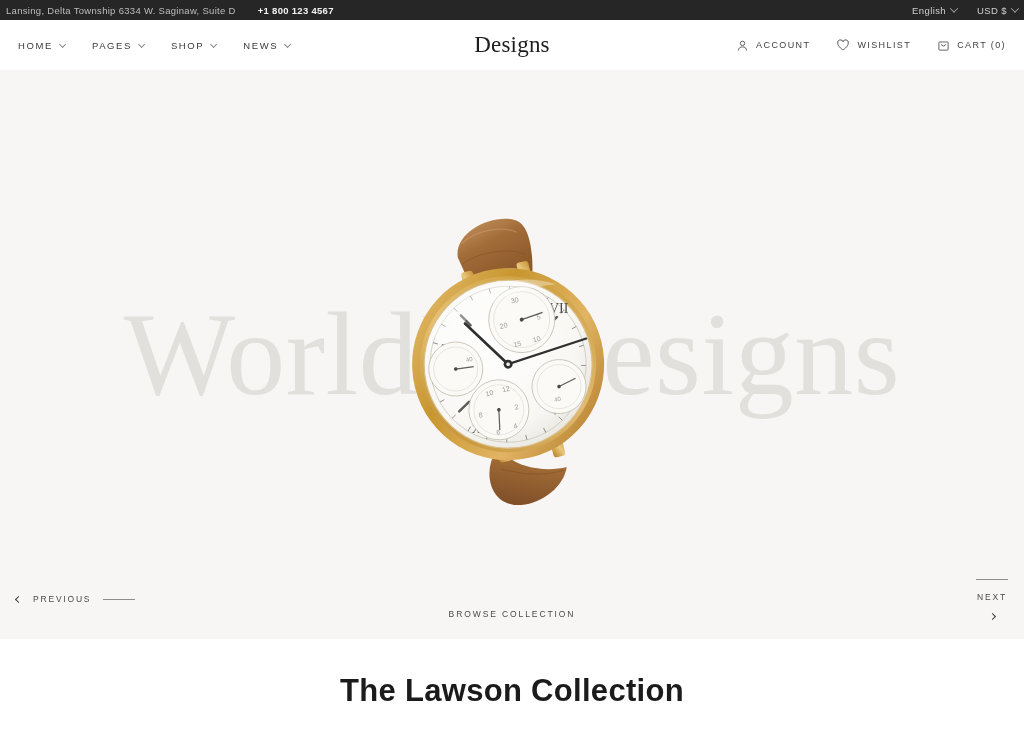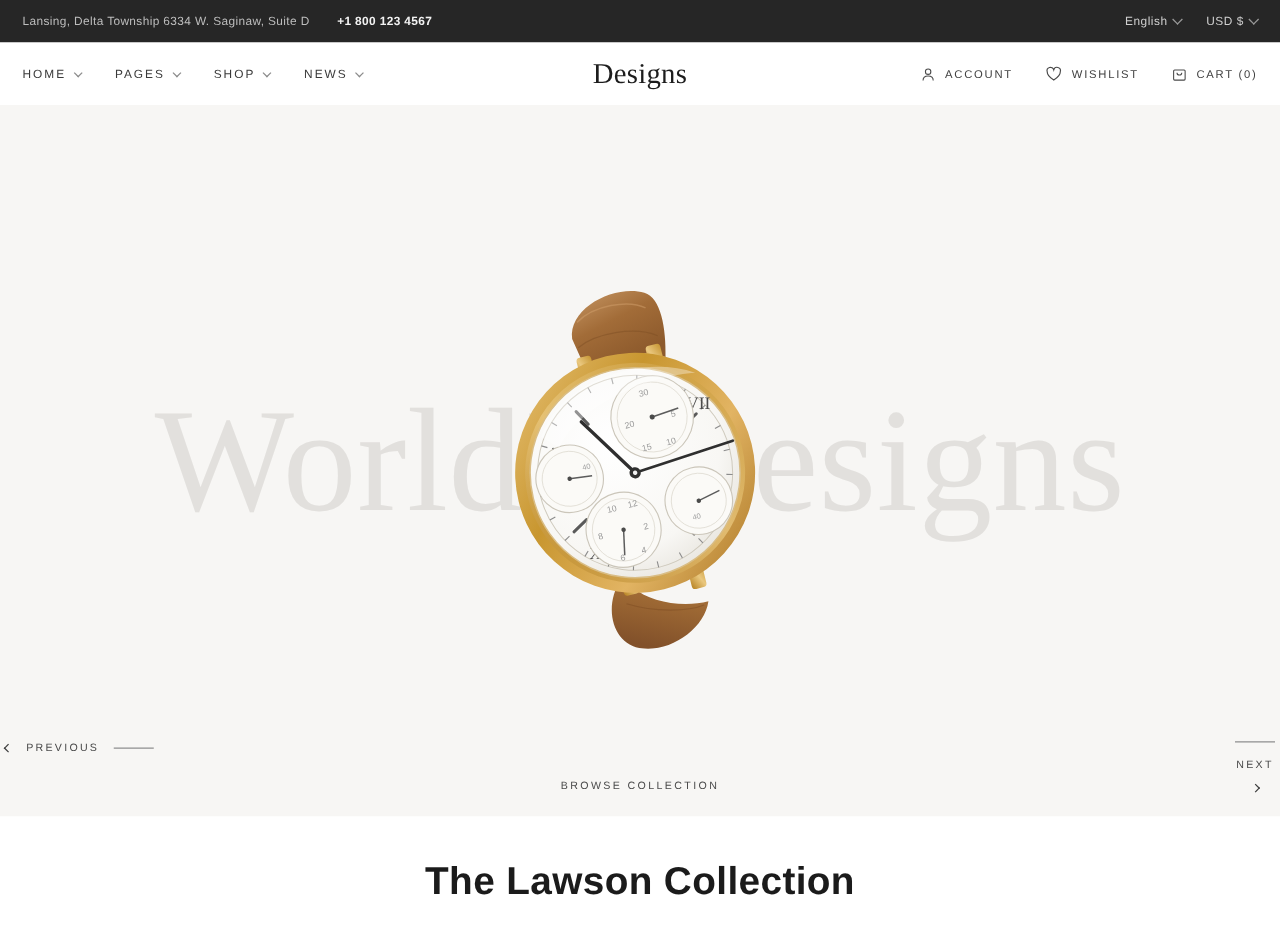--- a/index.html
+++ b/index.html
@@ -7,25 +7,25 @@
   html, body {
     width: 1024px;
     height: 745px;
     overflow: hidden;
     background: #ffffff;
     font-family: "Liberation Sans", sans-serif;
   }
 
   
   .topbar {
-    height: 34px;
+    height: 20px;
     background: #262626;
     display: flex;
     align-items: center;
-    padding: 0 18px;
+    padding: 0 6px;
     color: #c9c9c9;
   }
   .topbar-left {
     display: flex;
     align-items: center;
     gap: 22px;
   }
   .topbar-address {
     font-size: 9.5px;
     letter-spacing: .3px;
@@ -159,22 +159,22 @@
     width: 260px;
     height: 300px;
   }
 
   
   .slider-controls {
     position: absolute;
     left: 0; right: 0;
     bottom: 20px;
     display: flex;
-    align-items: flex-start;
-    padding: 0 4px;
+    align-items: center;
+    padding: 0 16px;
   }
   .slider-nav {
     display: flex;
     align-items: center;
     gap: 12px;
     font-size: 8.5px;
     letter-spacing: 1.8px;
     color: #4a4a4a;
     text-transform: uppercase;
     cursor: pointer;

